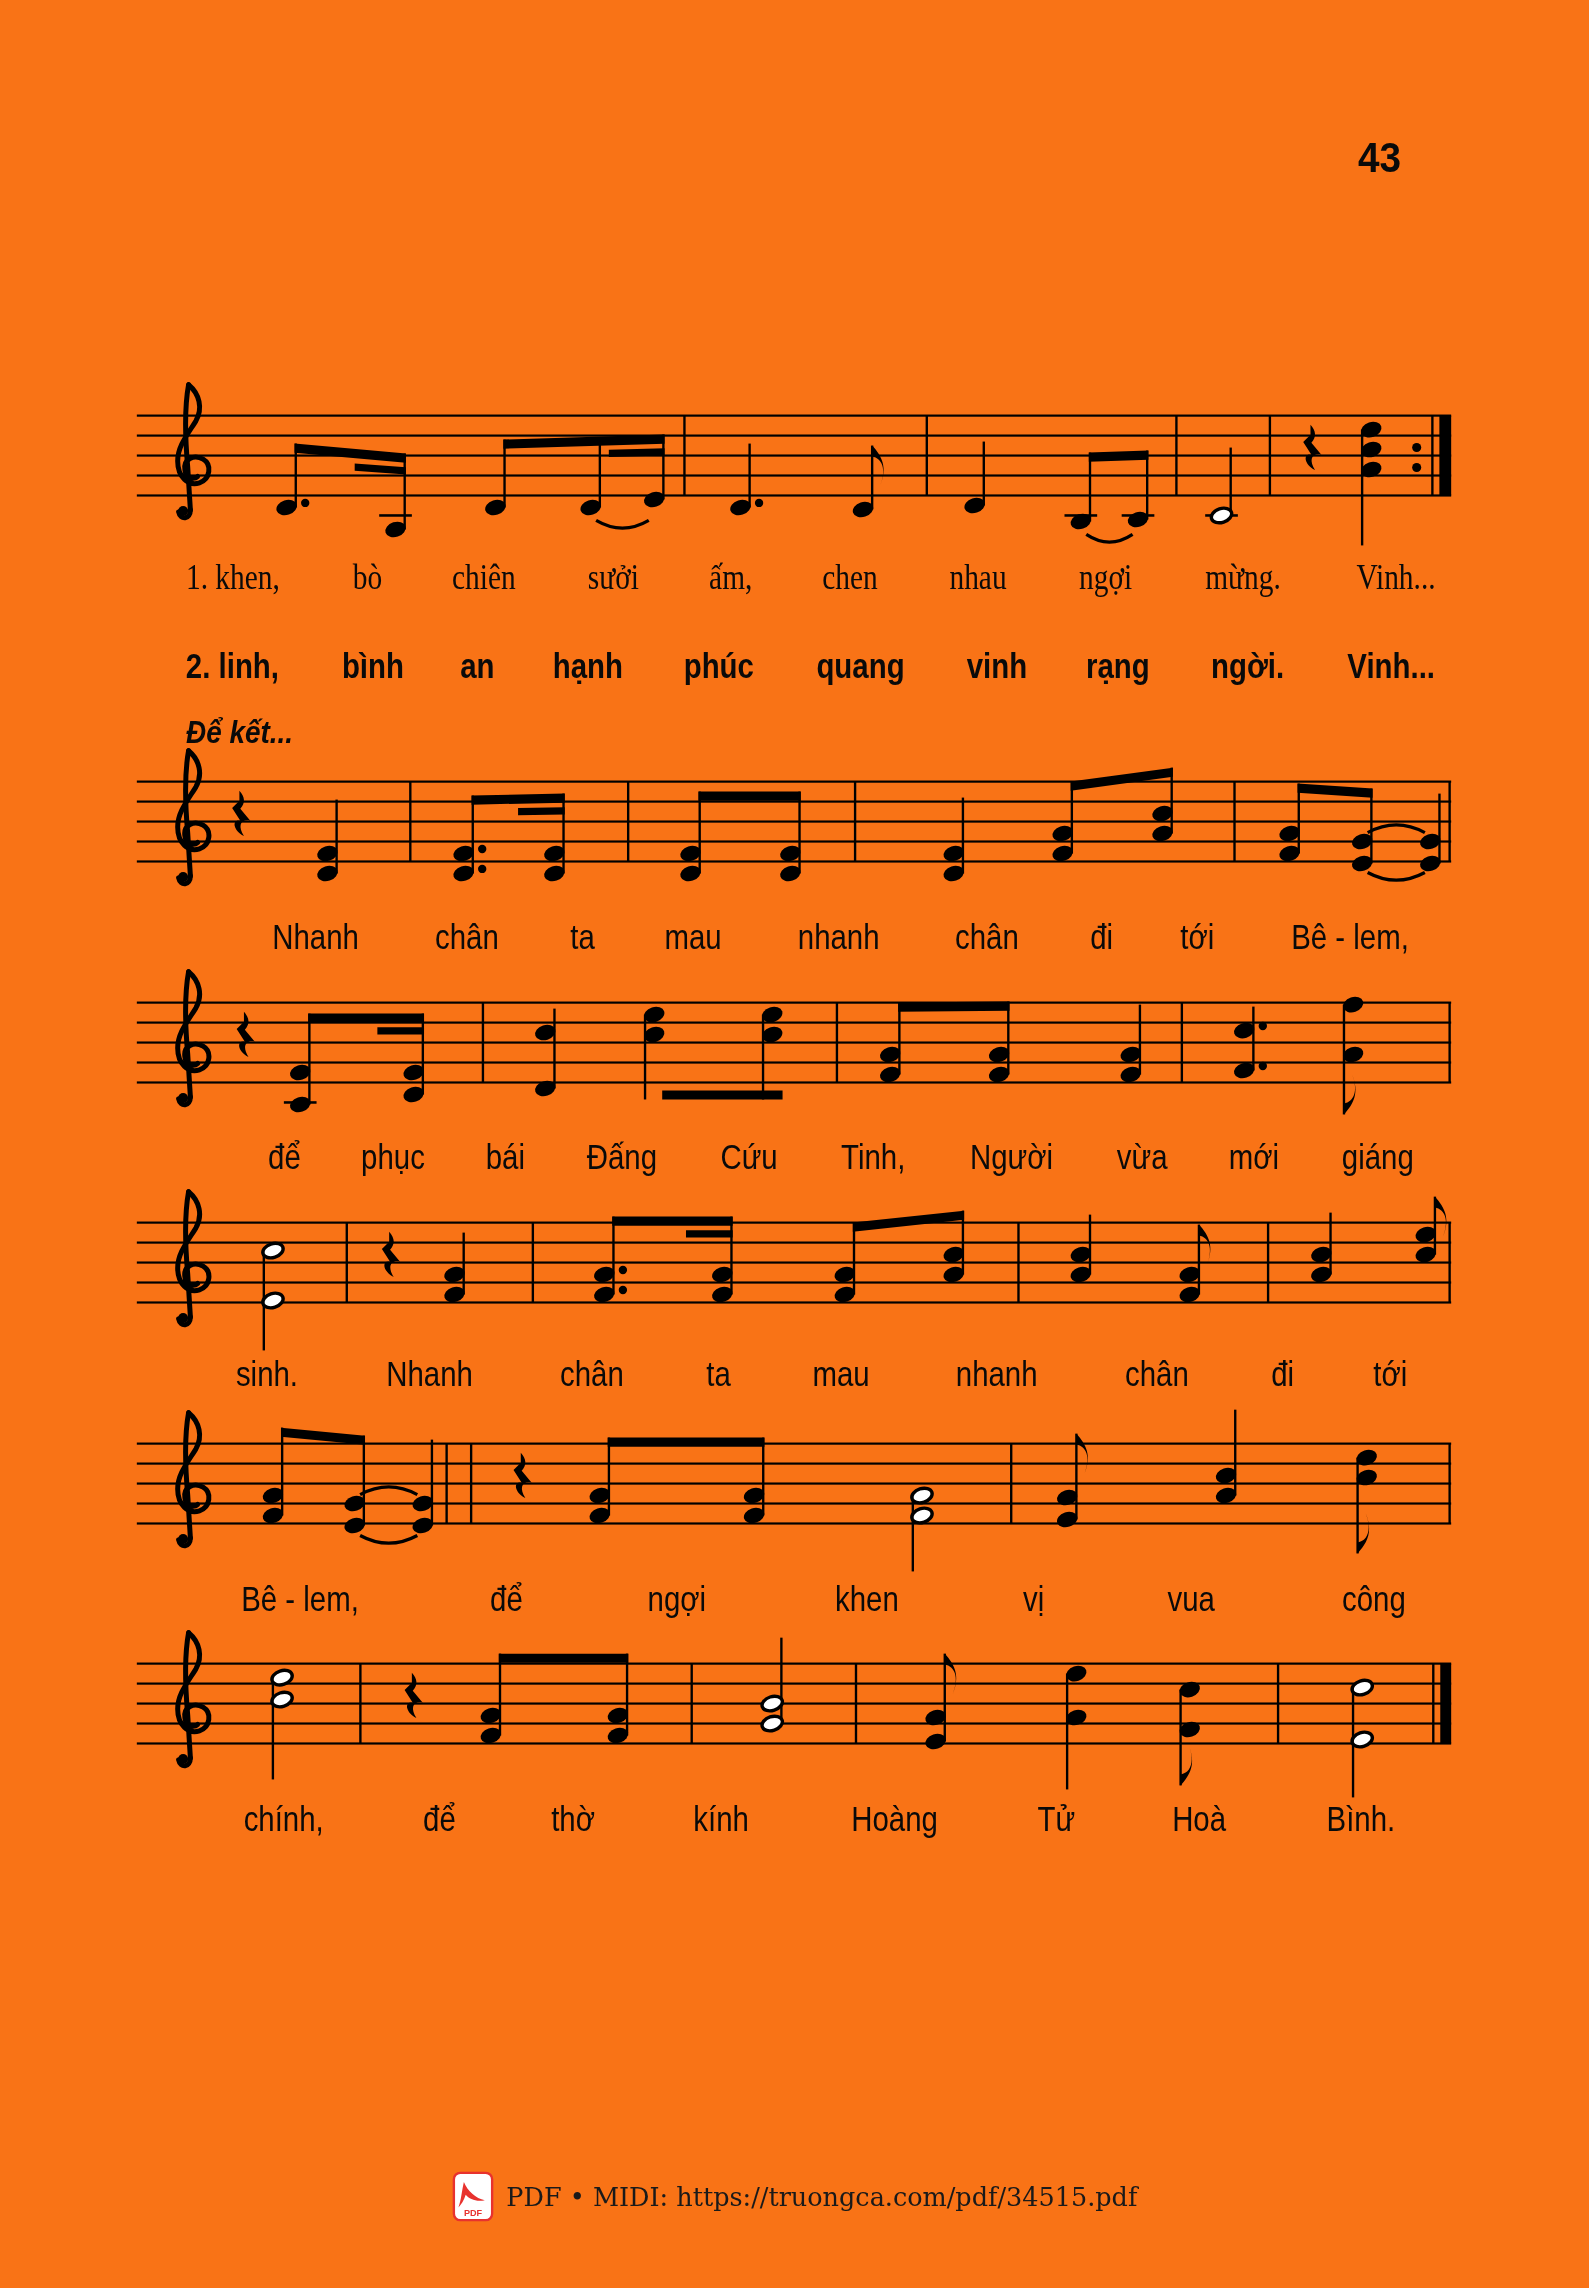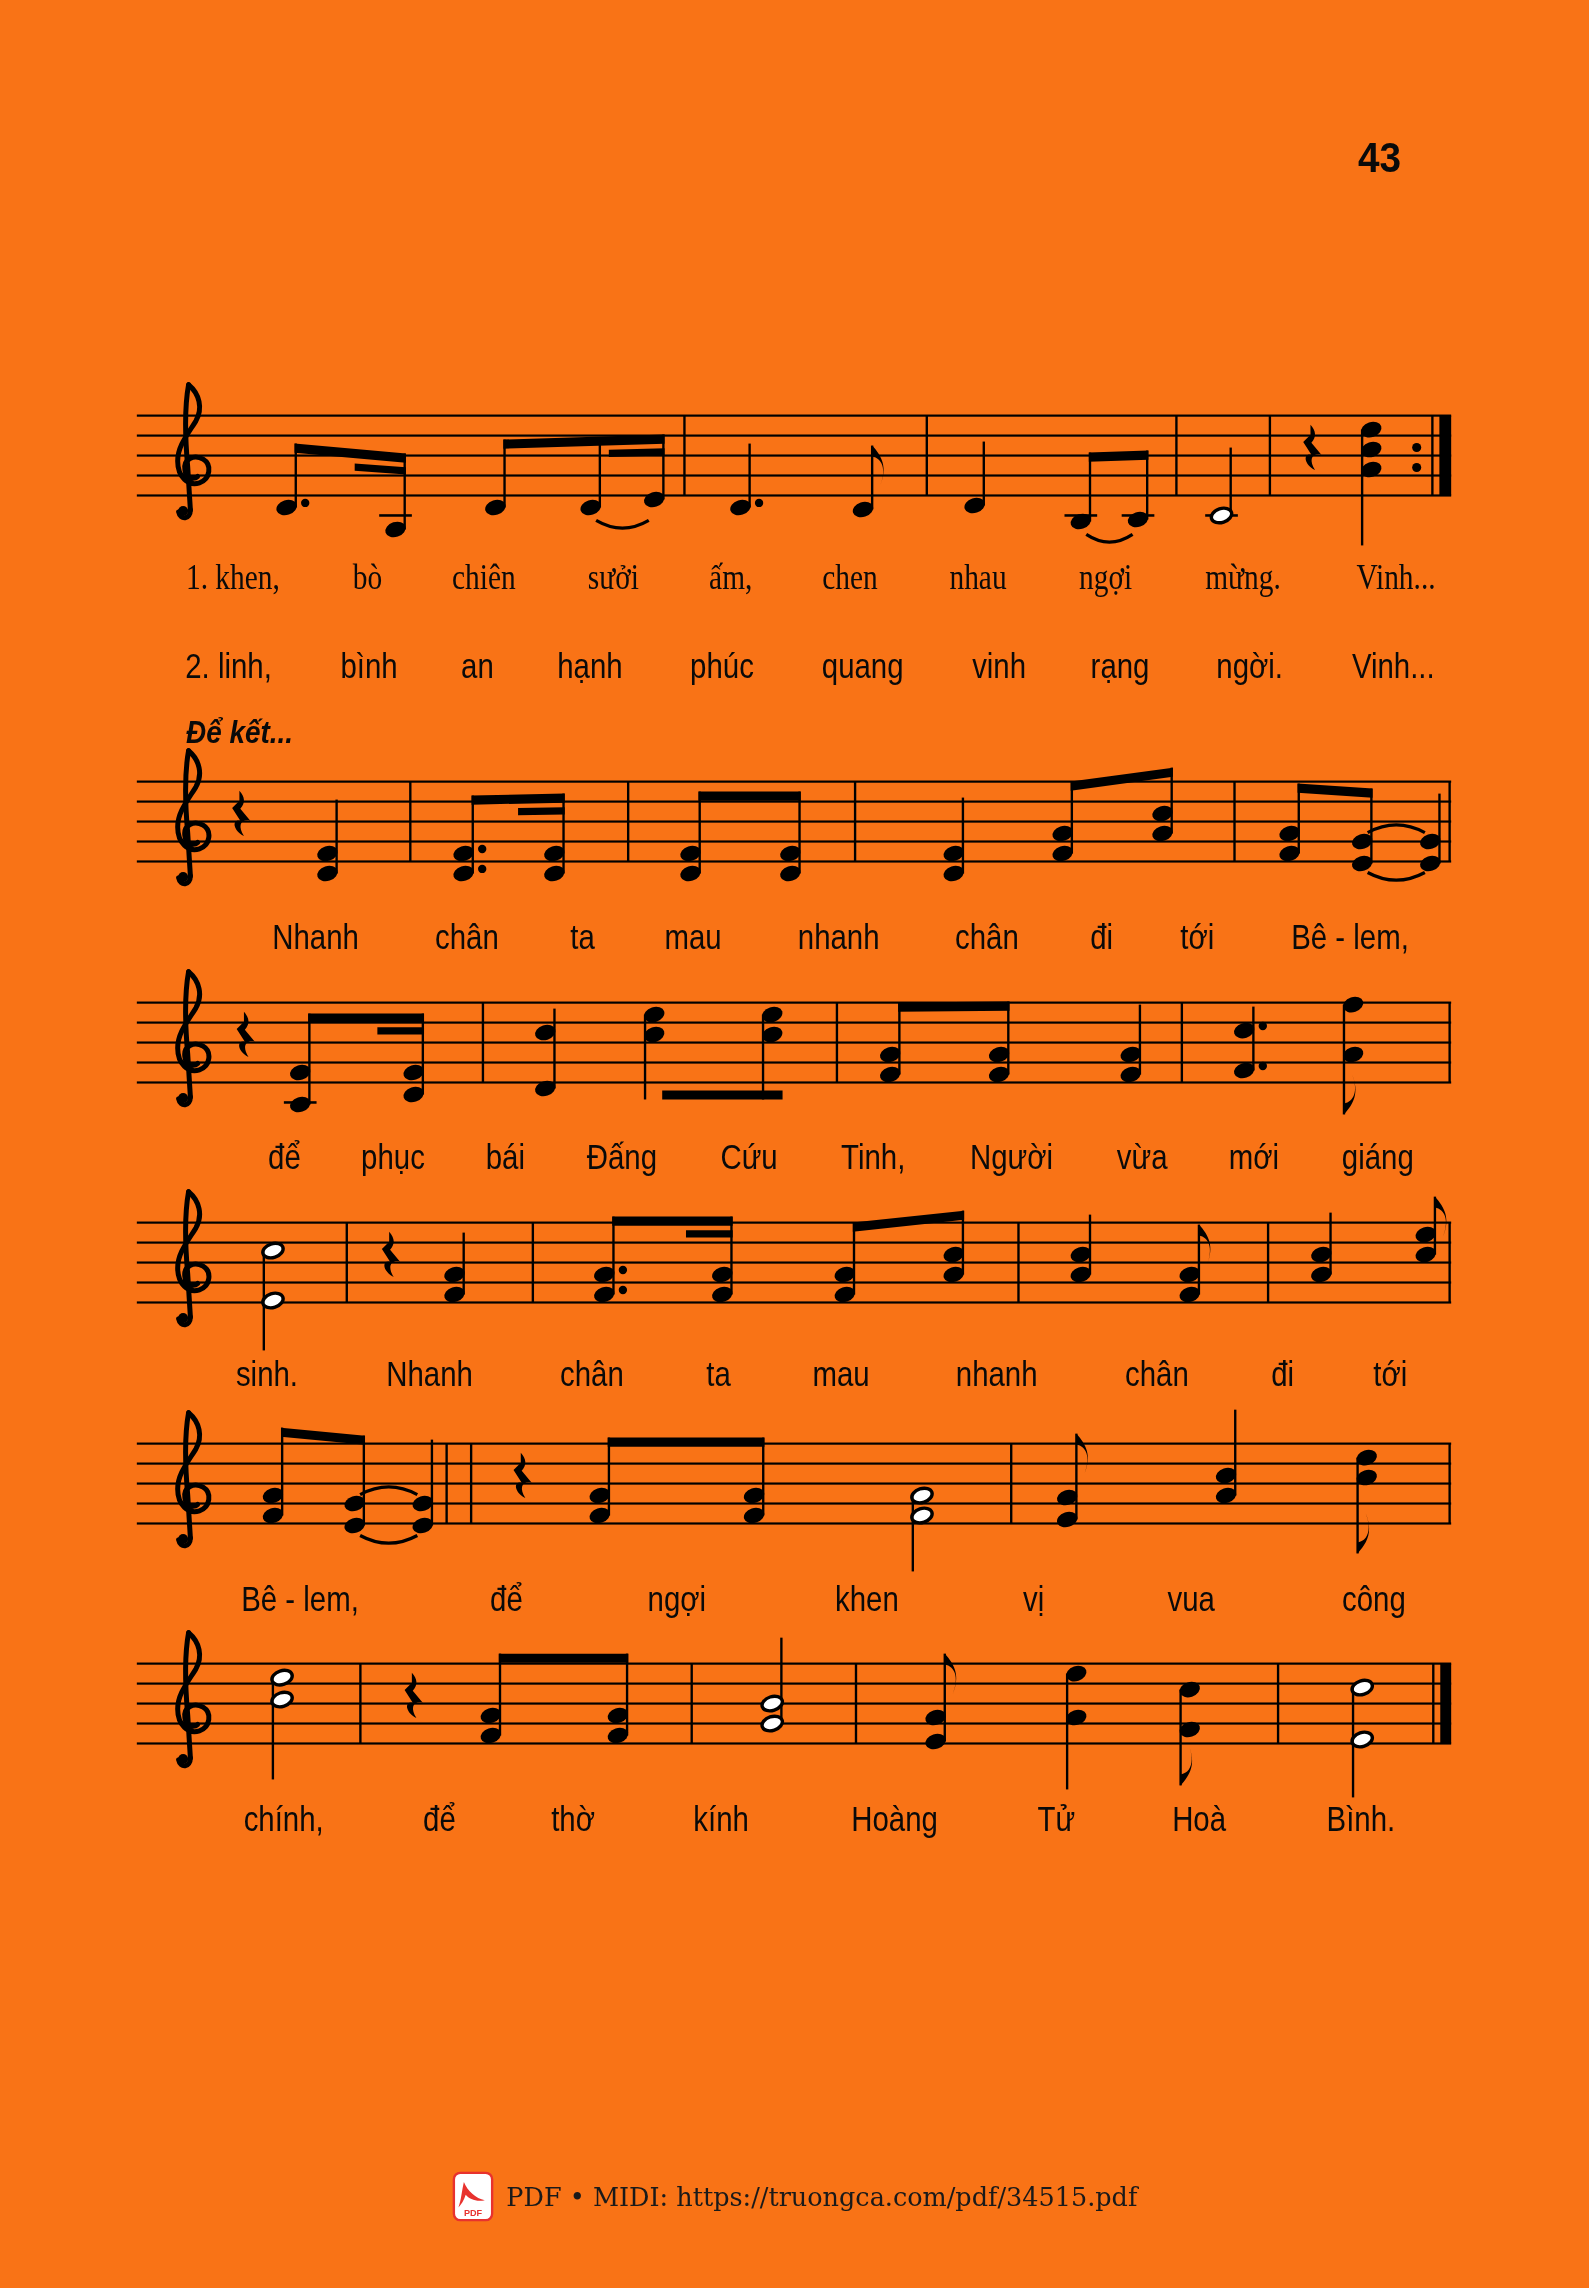--- a/index.html
+++ b/index.html
@@ -645,21 +645,21 @@
         <span>bò</span>
         <span>chiên</span>
         <span>sưởi</span>
         <span>ấm,</span>
         <span>chen</span>
         <span>nhau</span>
         <span>ngợi</span>
         <span>mừng.</span>
         <span>Vinh...</span>
       </div>
-    <div class="lyrics-row" style="top:646px;left:177px;width:1266px;">
+    <div class="lyrics-row" style="top:646px;left:177px;width:1266px;font-weight:bold;">
         <span>2. linh,</span>
         <span>bình</span>
         <span>an</span>
         <span>hạnh</span>
         <span>phúc</span>
         <span>quang</span>
         <span>vinh</span>
         <span>rạng</span>
         <span>ngời.</span>
         <span>Vinh...</span>

